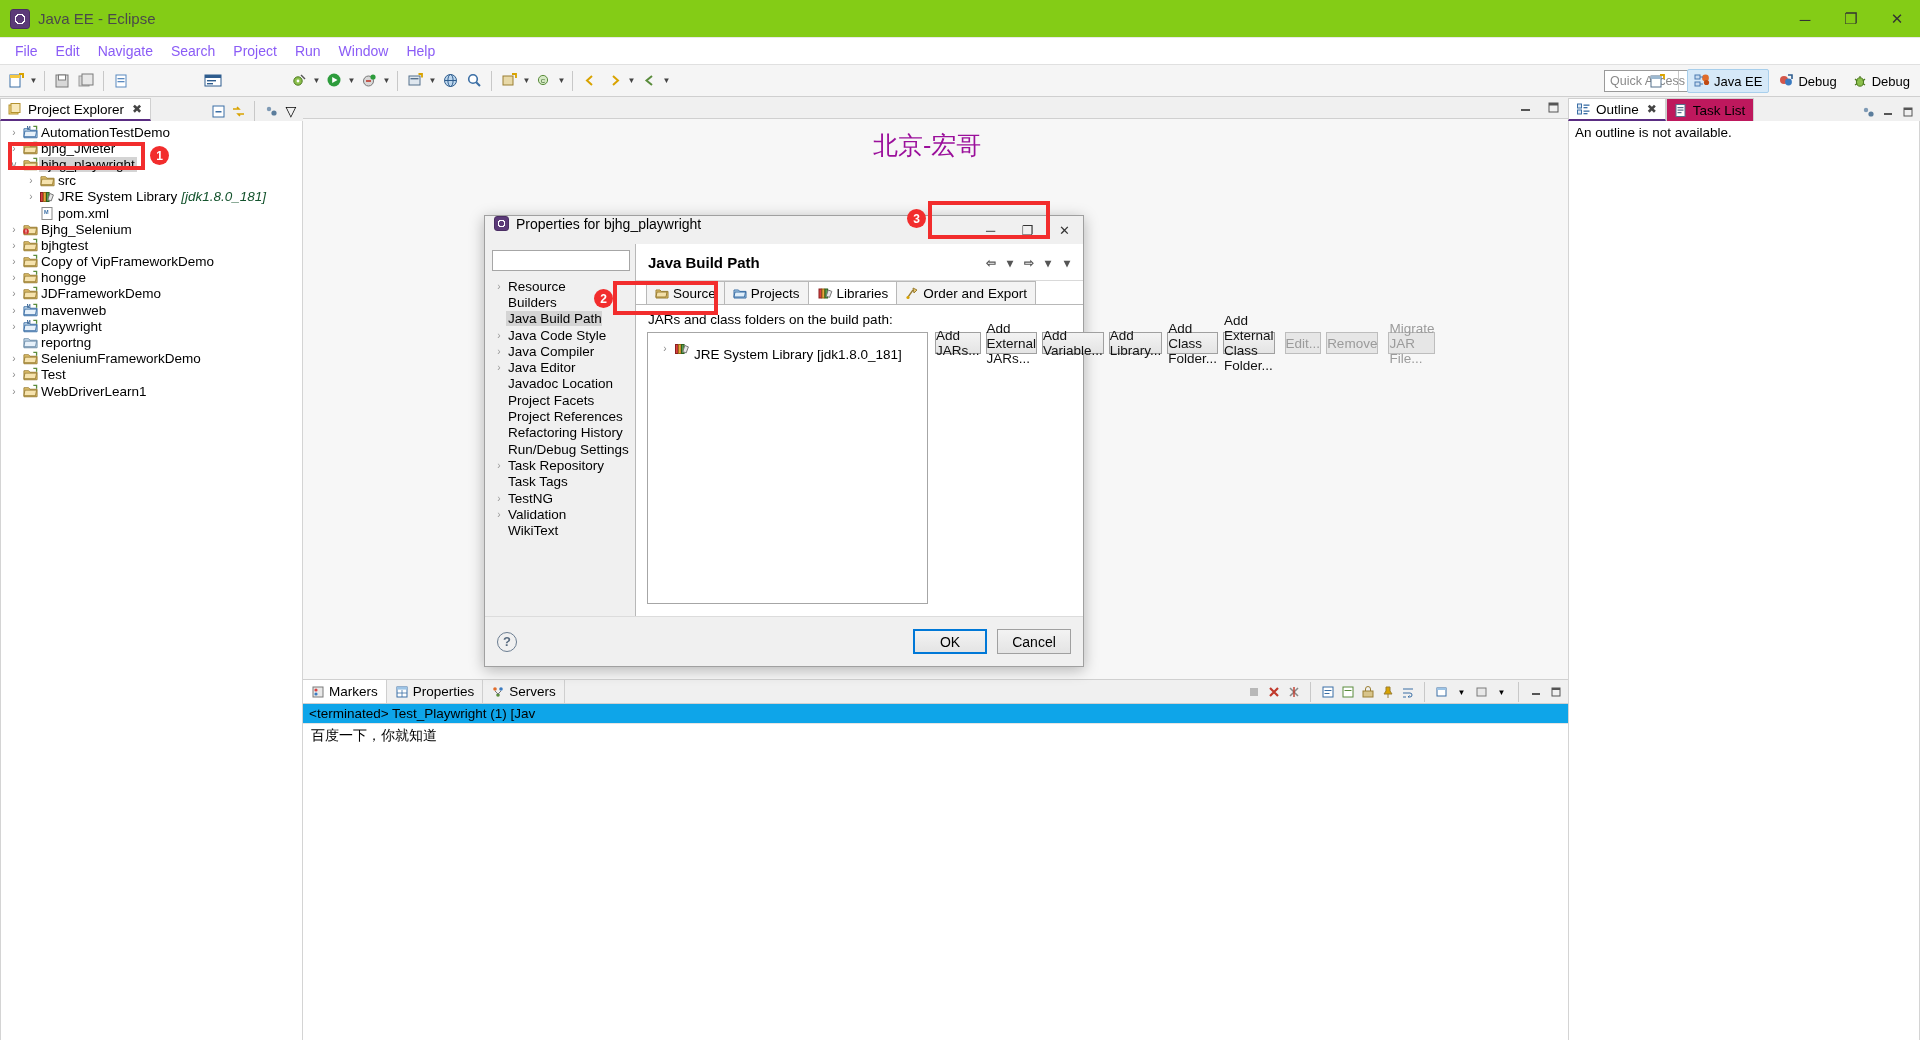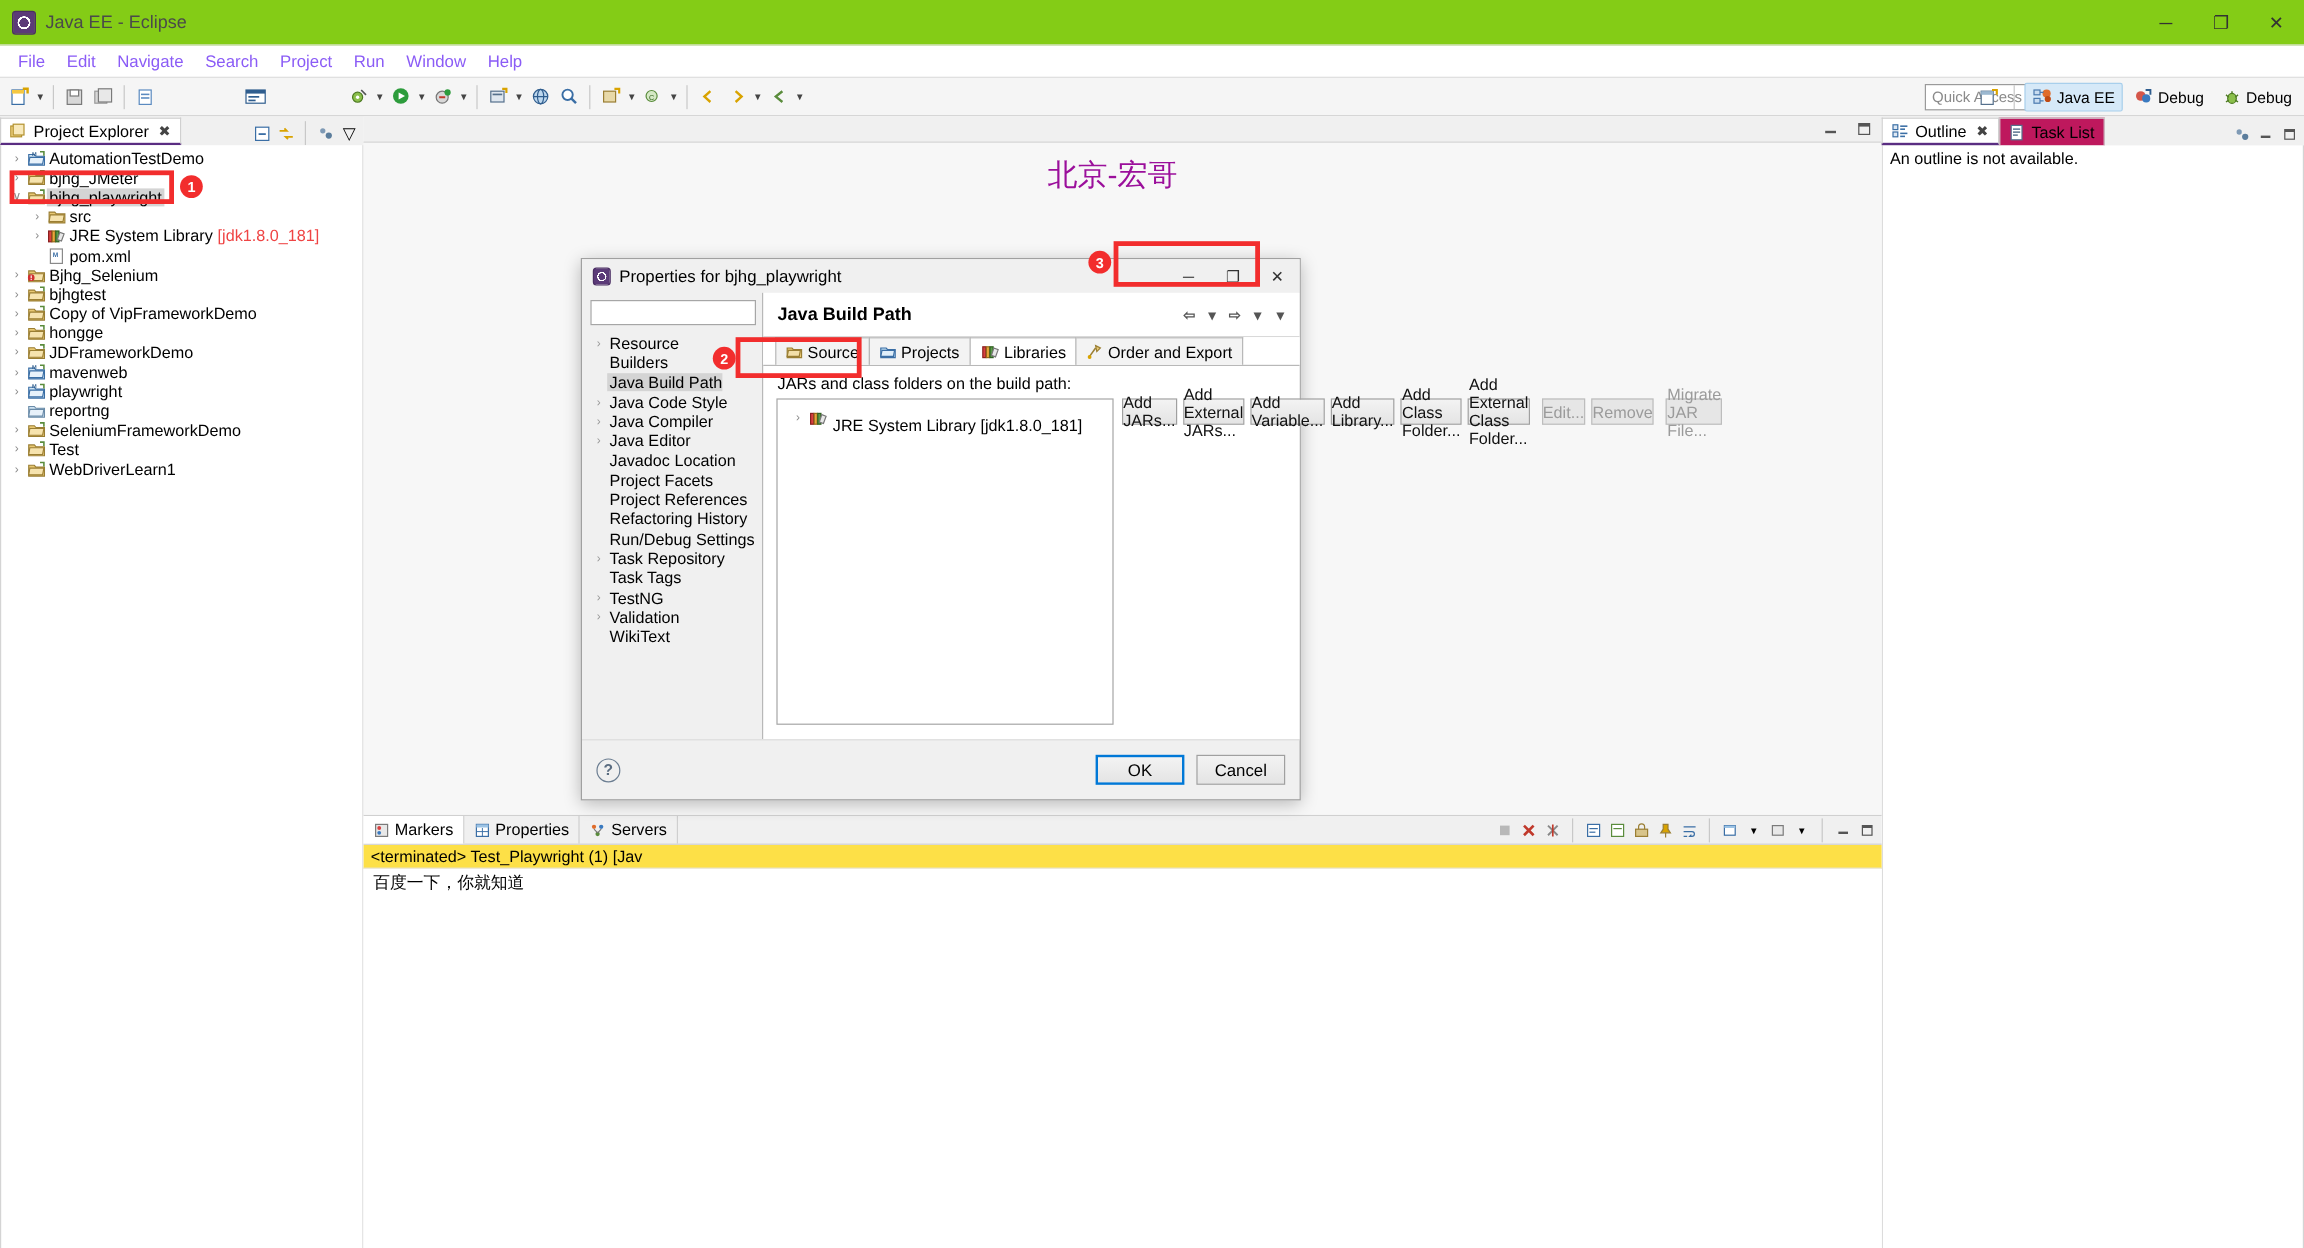--- a/index.html
+++ b/index.html
@@ -92,21 +92,21 @@
   .vt-ico { width: 18px; height: 18px; display:flex;align-items:center;justify-content:center; }
 
   .tree-body {
     flex: 1; background: #ffffff; border: 1px solid #d4d4d4; border-top: none;
     overflow: hidden; padding-top: 3px; position: relative;
   }
   .tree-row { display: flex; align-items: center; height: 16.2px; padding-left: 6px; font-size: 13.5px; white-space: nowrap; }
   .tree-row .arrow { width: 14px; text-align:center; color:#8a8a8a; font-size: 10px; }
   .tree-row .ico { width: 18px; display:flex; align-items:center; justify-content:center; }
   .tree-row .lbl { padding-left: 2px; }
-  .dim { color: #ef4444; }
+  .dim { color: #14532d; font-style: italic; }
   .sel-label { background: #d4d4d4; padding: 0 2px; }
 
   
   .center-pane { flex: 1; display: flex; flex-direction: column; position: relative; background: #f7f7f7;}
   .editor-topbar {
     height: 22px; background: #f0f0f0; border-bottom: 1px solid #d0d0d0;
     display:flex; align-items:center; justify-content:flex-end; padding-right:6px; gap: 10px;
   }
   .editor-canvas { flex: 1; background: #f7f7f7; position: relative; }
   .watermark {
@@ -119,36 +119,36 @@
                   border-top:1px solid #d0d0d0;}
   .console-tabs {
     height: 24px; display:flex; align-items:center; background:#f0f0f0;
     border-bottom: 1px solid #d0d0d0; position: relative;
   }
   .ctab { display:flex; align-items:center; gap:4px; padding: 2px 8px; font-size:13.5px;
           border-right: 1px solid #cfcfcf; height: 23px;}
   .ctab.sel { background:#fff; }
   .console-tools { position:absolute; right:4px; top:2px; display:flex; gap:3px; align-items:center;}
   .ct-ico { width: 17px; height:18px; display:flex;align-items:center;justify-content:center;}
-  .console-head { font-size: 13.5px; padding: 2px 6px; background:#fde047; border-bottom:1px solid #e4e4e4;}
+  .console-head { font-size: 13.5px; padding: 2px 6px; background:#0ea5e9; border-bottom:1px solid #e4e4e4;}
   .console-out { flex:1; background:#fff; font-size:14px; padding: 3px 8px; }
 
   
   .right-pane { width: 352px; display:flex; flex-direction:column; background:#f0f0f0;}
   .right-body { flex:1; background:#fff; border:1px solid #d4d4d4; border-top:none; padding: 4px 6px;
                 font-size: 13.5px;}
 
   
   .dialog {
     position: absolute; left: 484px; top: 118px; width: 600px; height: 452px;
     background: #f0f0f0; border: 1px solid #a0a0a0;
     box-shadow: 0 3px 14px rgba(0,0,0,0.28);
     display: flex; flex-direction: column; z-index: 40;
   }
-  .dlg-title { height: 28px; display:flex; align-items:center; padding-left:9px; gap:7px;
+  .dlg-title { height: 28px; display:flex; padding-left:9px; gap:7px;
                background:#f0f0f0; font-size: 14px; }
   .dlg-ico { width:15px;height:15px;border-radius:3px;
              background: radial-gradient(circle at 50% 50%, #5b3a78 0 30%, #ffffff 31% 42%, #5b3a78 43% 100%);
              border:1px solid #4a2d63;}
   .dlg-wc { margin-left:auto; display:flex; }
   .dlg-wbtn { width:37px; height:28px; display:flex;align-items:center;justify-content:center;
               font-size:13px; color:#333;}
 
   .dlg-main { flex:1; display:flex; padding: 0 0 0 0; }
   .dlg-left { width: 150px; padding: 6px 5px 0 7px; display:flex; flex-direction:column;}

